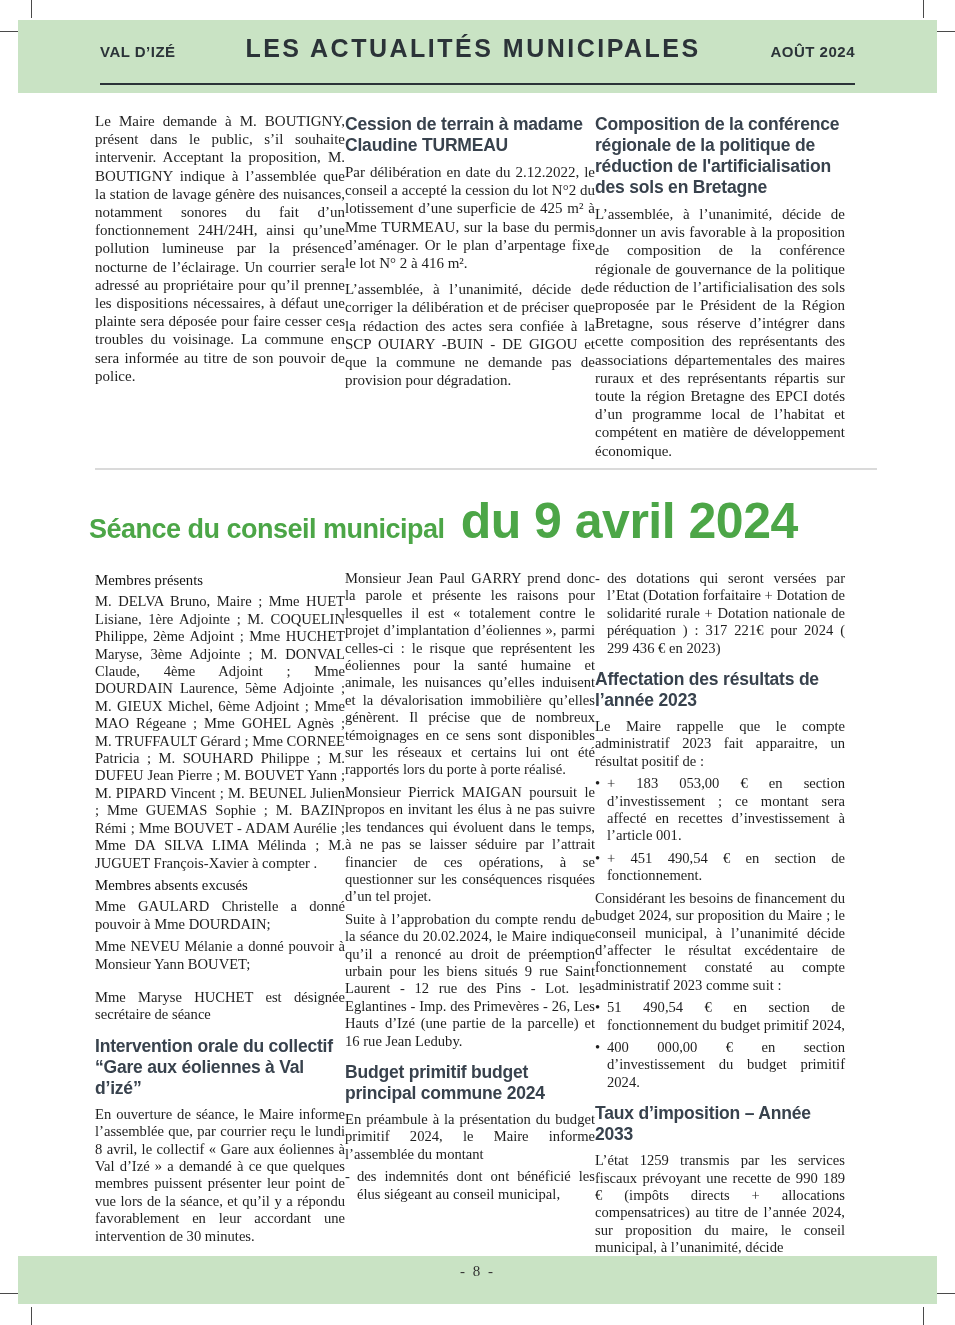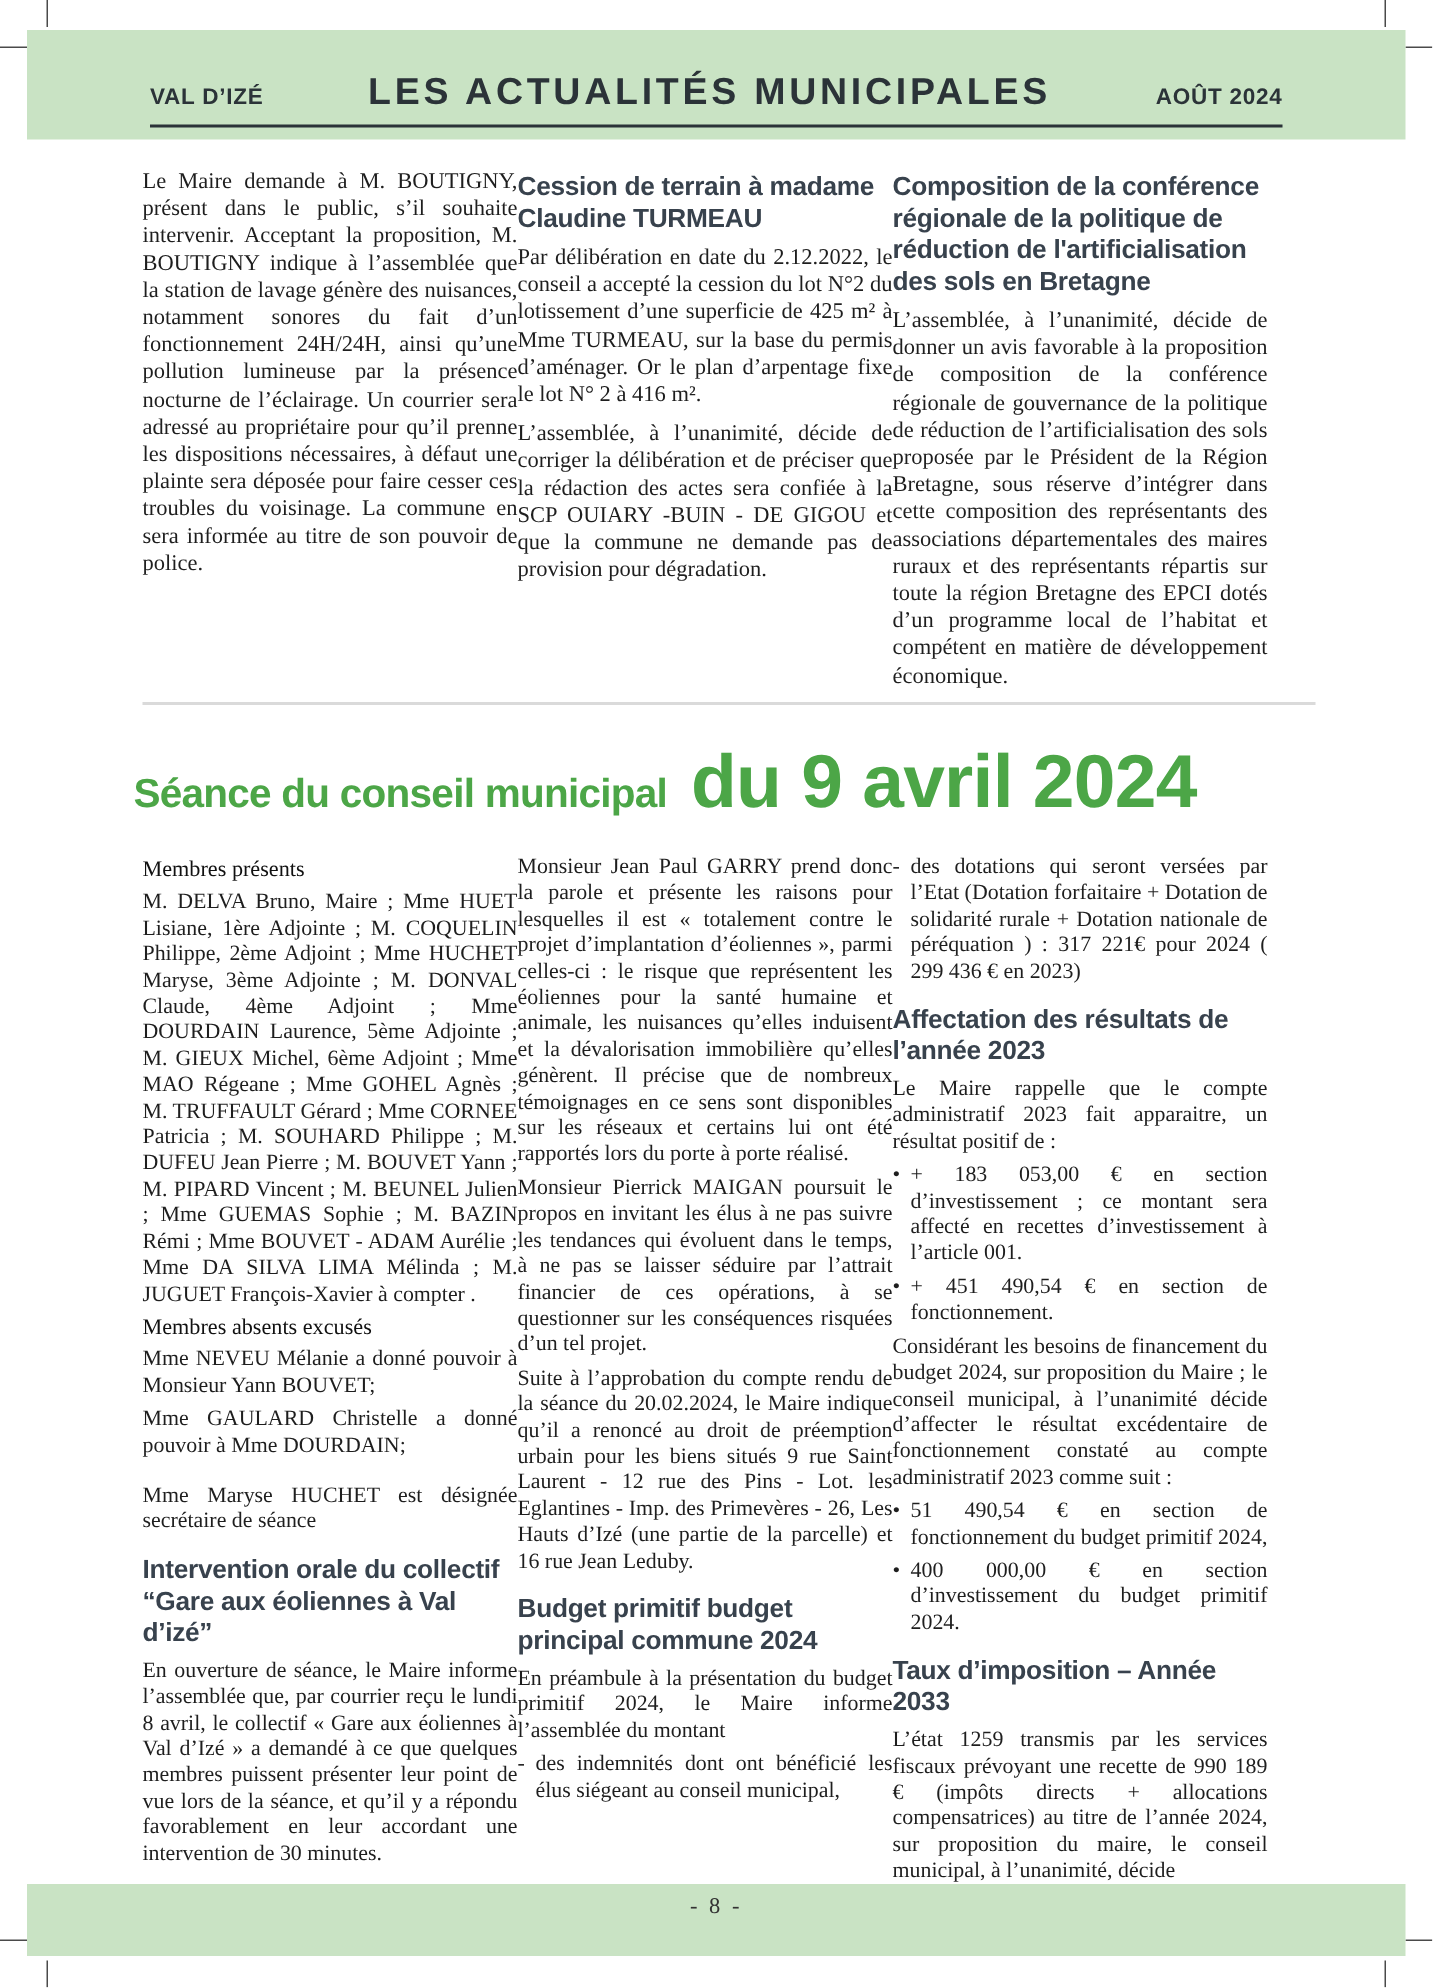--- a/index.html
+++ b/index.html
@@ -8,21 +8,21 @@
 
   
   .crop{position:absolute;background:#4a4a4a;}
 
   
   .band{position:absolute;left:18px;right:18px;background:#c9e3c4;}
   .band-header{top:20px;height:73px;}
   .band-footer{top:1256px;height:48px;text-align:center;}
 
   .masthead{position:absolute;left:82px;right:82px;bottom:8px;display:flex;align-items:baseline;
-            justify-content:space-between;border-bottom:2px solid #2b3338;padding-bottom:7px;
+            justify-content:space-between;border-bottom:2px solid #2b3338;padding-bottom:20px;
             color:#2b3338;font-family:"Liberation Sans",sans-serif;}
   .mast-brand,.mast-issue{font-size:15px;font-weight:700;letter-spacing:.5px;}
   .mast-title{font-size:25px;font-weight:700;letter-spacing:2.5px;}
 
   .page-number{display:inline-block;margin-top:7px;font-size:15px;color:#333;letter-spacing:2px;
                font-family:"Liberation Serif",serif;}
 
   
   .cols{position:absolute;left:95px;width:782px;display:flex;}
   .cols-top{top:112px;}
@@ -98,22 +98,22 @@
   <div class="section-title">
     <span class="st-lead">Séance du conseil municipal</span>
     <span class="st-emphasis">du 9 avril 2024</span>
   </div>
 
   <div class="cols cols-lower">
     <div class="col" id="lower-col1">
         <div class="boldlabel">Membres présents</div>
         <p class="body">M. DELVA Bruno, Maire ; Mme HUET Lisiane, 1ère Adjointe ; M. COQUELIN Philippe, 2ème Adjoint ; Mme HUCHET Maryse, 3ème Adjointe ; M. DONVAL Claude, 4ème Adjoint ; Mme DOURDAIN Laurence, 5ème Adjointe ; M. GIEUX Michel, 6ème Adjoint ; Mme MAO Régeane ; Mme GOHEL Agnès ; M. TRUFFAULT Gérard ; Mme CORNEE Patricia ; M. SOUHARD Philippe ; M. DUFEU Jean Pierre ; M. BOUVET Yann ; M. PIPARD Vincent ; M. BEUNEL Julien ; Mme GUEMAS Sophie ; M. BAZIN Rémi ; Mme BOUVET - ADAM Aurélie ; Mme DA SILVA LIMA Mélinda ; M. JUGUET François-Xavier à compter .</p>
         <div class="boldlabel">Membres absents excusés</div>
+        <p class="body">Mme GAULARD Christelle a donné pouvoir à Mme DOURDAIN;</p>
         <p class="body">Mme NEVEU Mélanie a donné pouvoir à Monsieur Yann BOUVET;</p>
-        <p class="body">Mme GAULARD Christelle a donné pouvoir à Mme DOURDAIN;</p>
         <div class="spacer"></div>
         <p class="body">Mme Maryse HUCHET est désignée secrétaire de séance</p>
         <div class="subhead">Intervention orale du collectif “Gare aux éoliennes à Val d’izé”</div>
         <p class="body">En ouverture de séance, le Maire informe l’assemblée que, par courrier reçu le lundi 8 avril, le collectif « Gare aux éoliennes à Val d’Izé » a demandé à ce que quelques membres puissent présenter leur point de vue lors de la séance, et qu’il y a répondu favorablement en leur accordant une intervention de 30 minutes.</p>
       </div>
     <div class="col" id="lower-col2">
         <p class="body">Monsieur Jean Paul GARRY prend donc la parole et présente les raisons pour lesquelles il est « totalement contre le projet d’implantation d’éoliennes », parmi celles-ci : le risque que représentent les éoliennes pour la santé humaine et animale, les nuisances qu’elles induisent et la dévalorisation immobilière qu’elles génèrent. Il précise que de nombreux témoignages en ce sens sont disponibles sur les réseaux et certains lui ont été rapportés lors du porte à porte réalisé.</p>
         <p class="body">Monsieur Pierrick MAIGAN poursuit le propos en invitant les élus à ne pas suivre les tendances qui évoluent dans le temps, à ne pas se laisser séduire par l’attrait financier de ces opérations, à se questionner sur les conséquences risquées d’un tel projet.</p>
         <p class="body">Suite à l’approbation du compte rendu de la séance du 20.02.2024, le Maire indique qu’il a renoncé au droit de préemption urbain pour les biens situés 9 rue Saint Laurent - 12 rue des Pins - Lot. les Eglantines - Imp. des Primevères - 26, Les Hauts d’Izé (une partie de la parcelle) et 16 rue Jean Leduby.</p>
         <div class="subhead">Budget primitif budget principal commune 2024</div>

